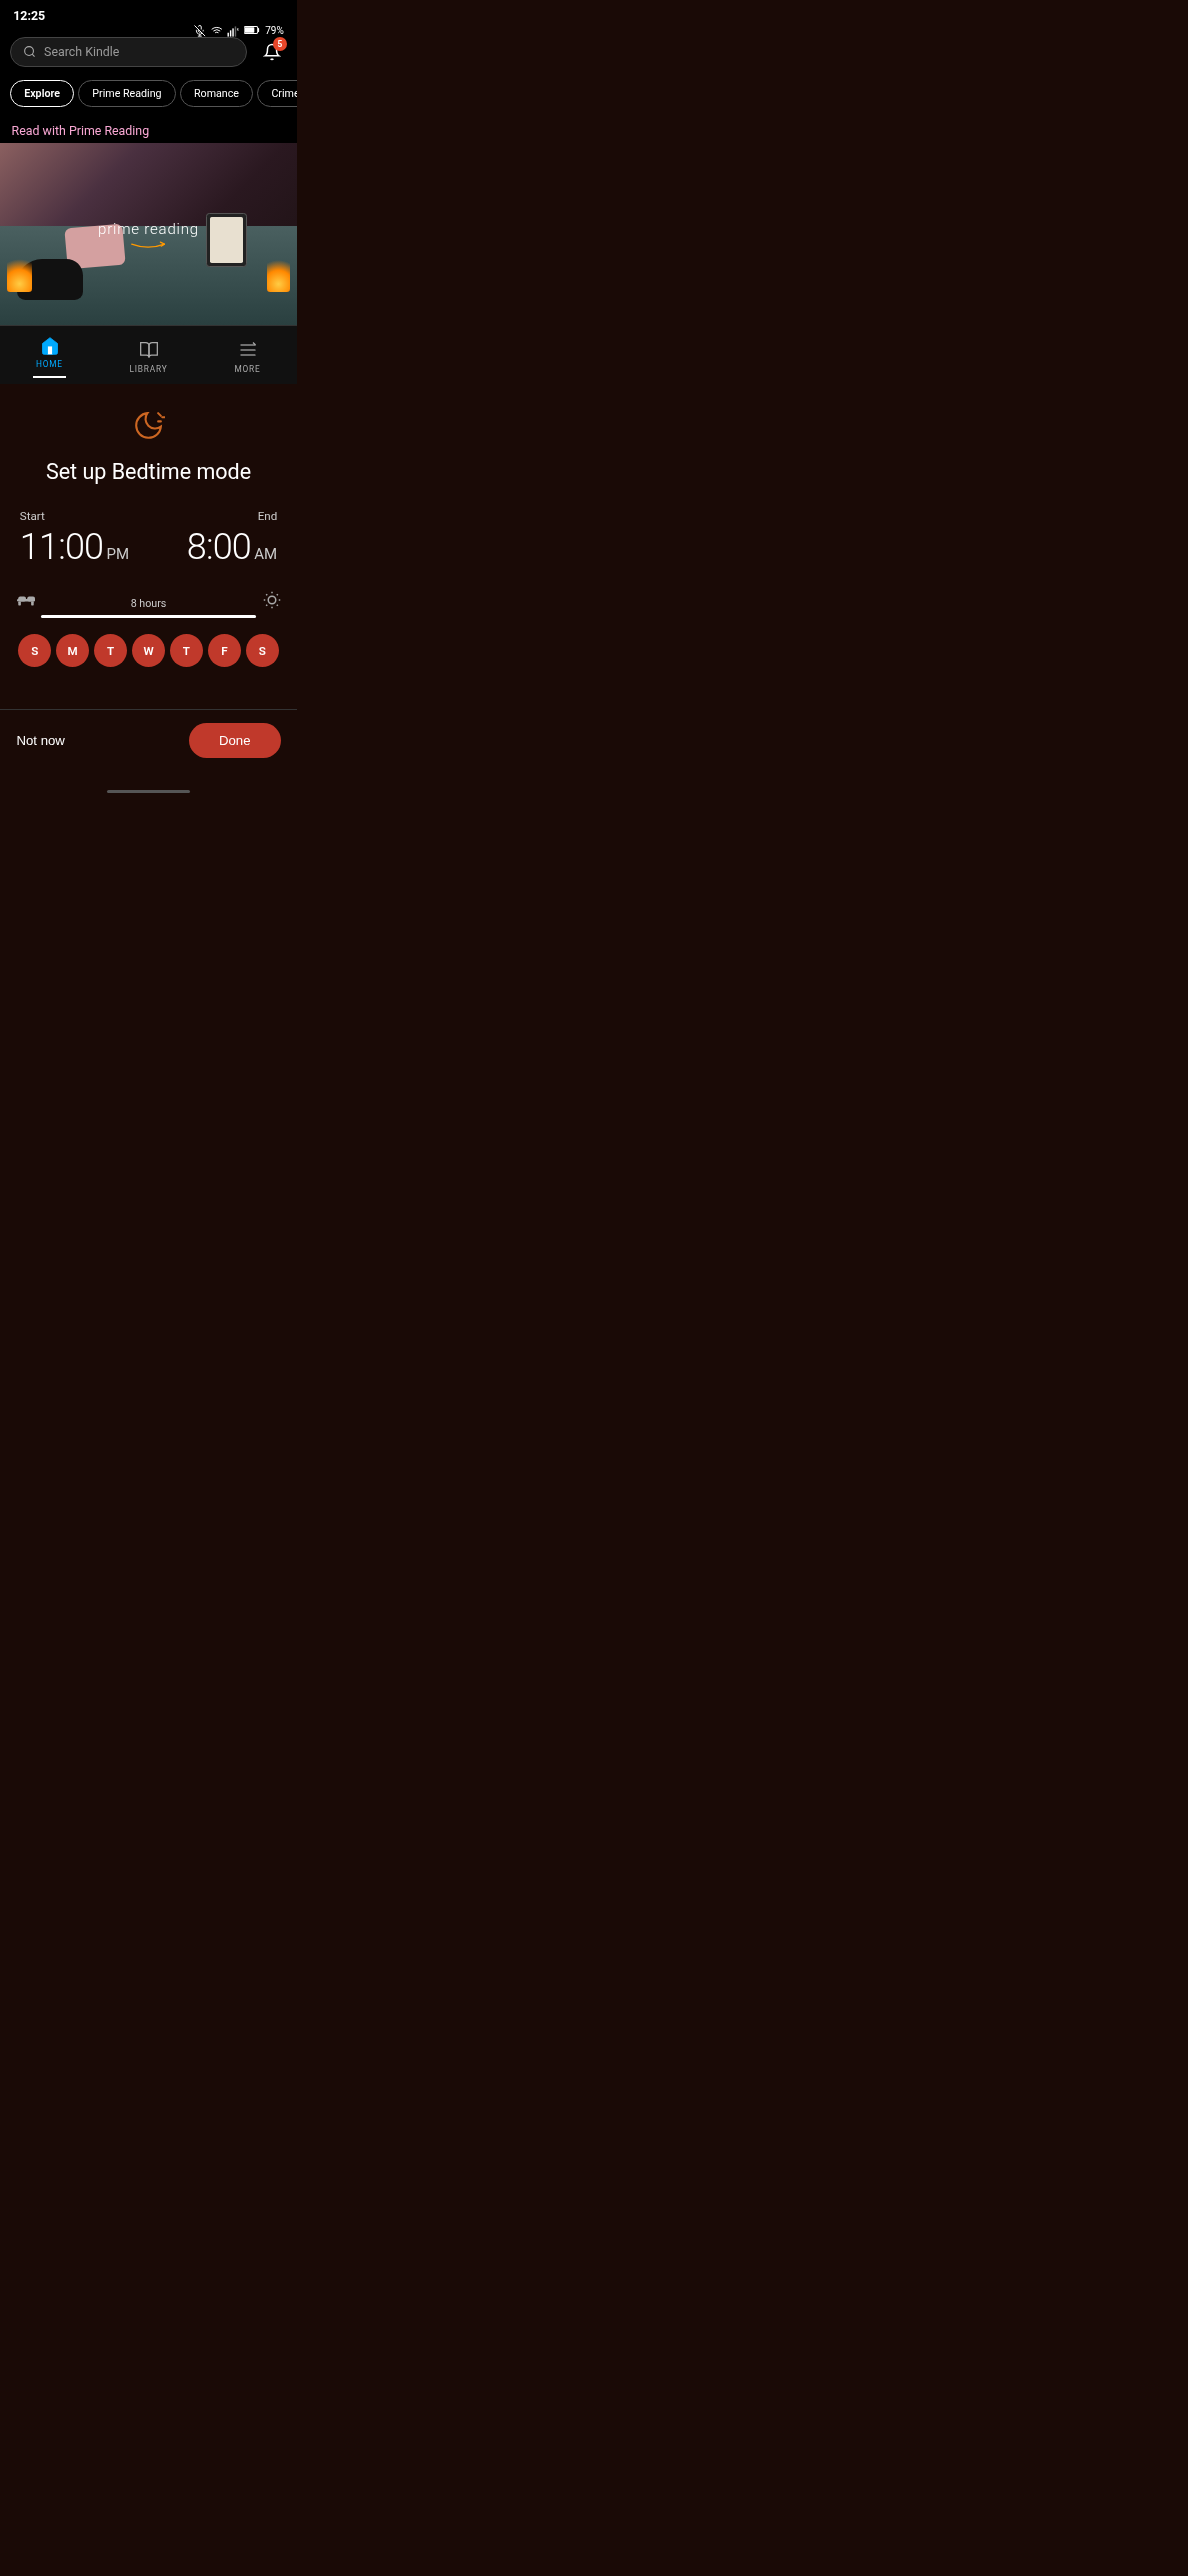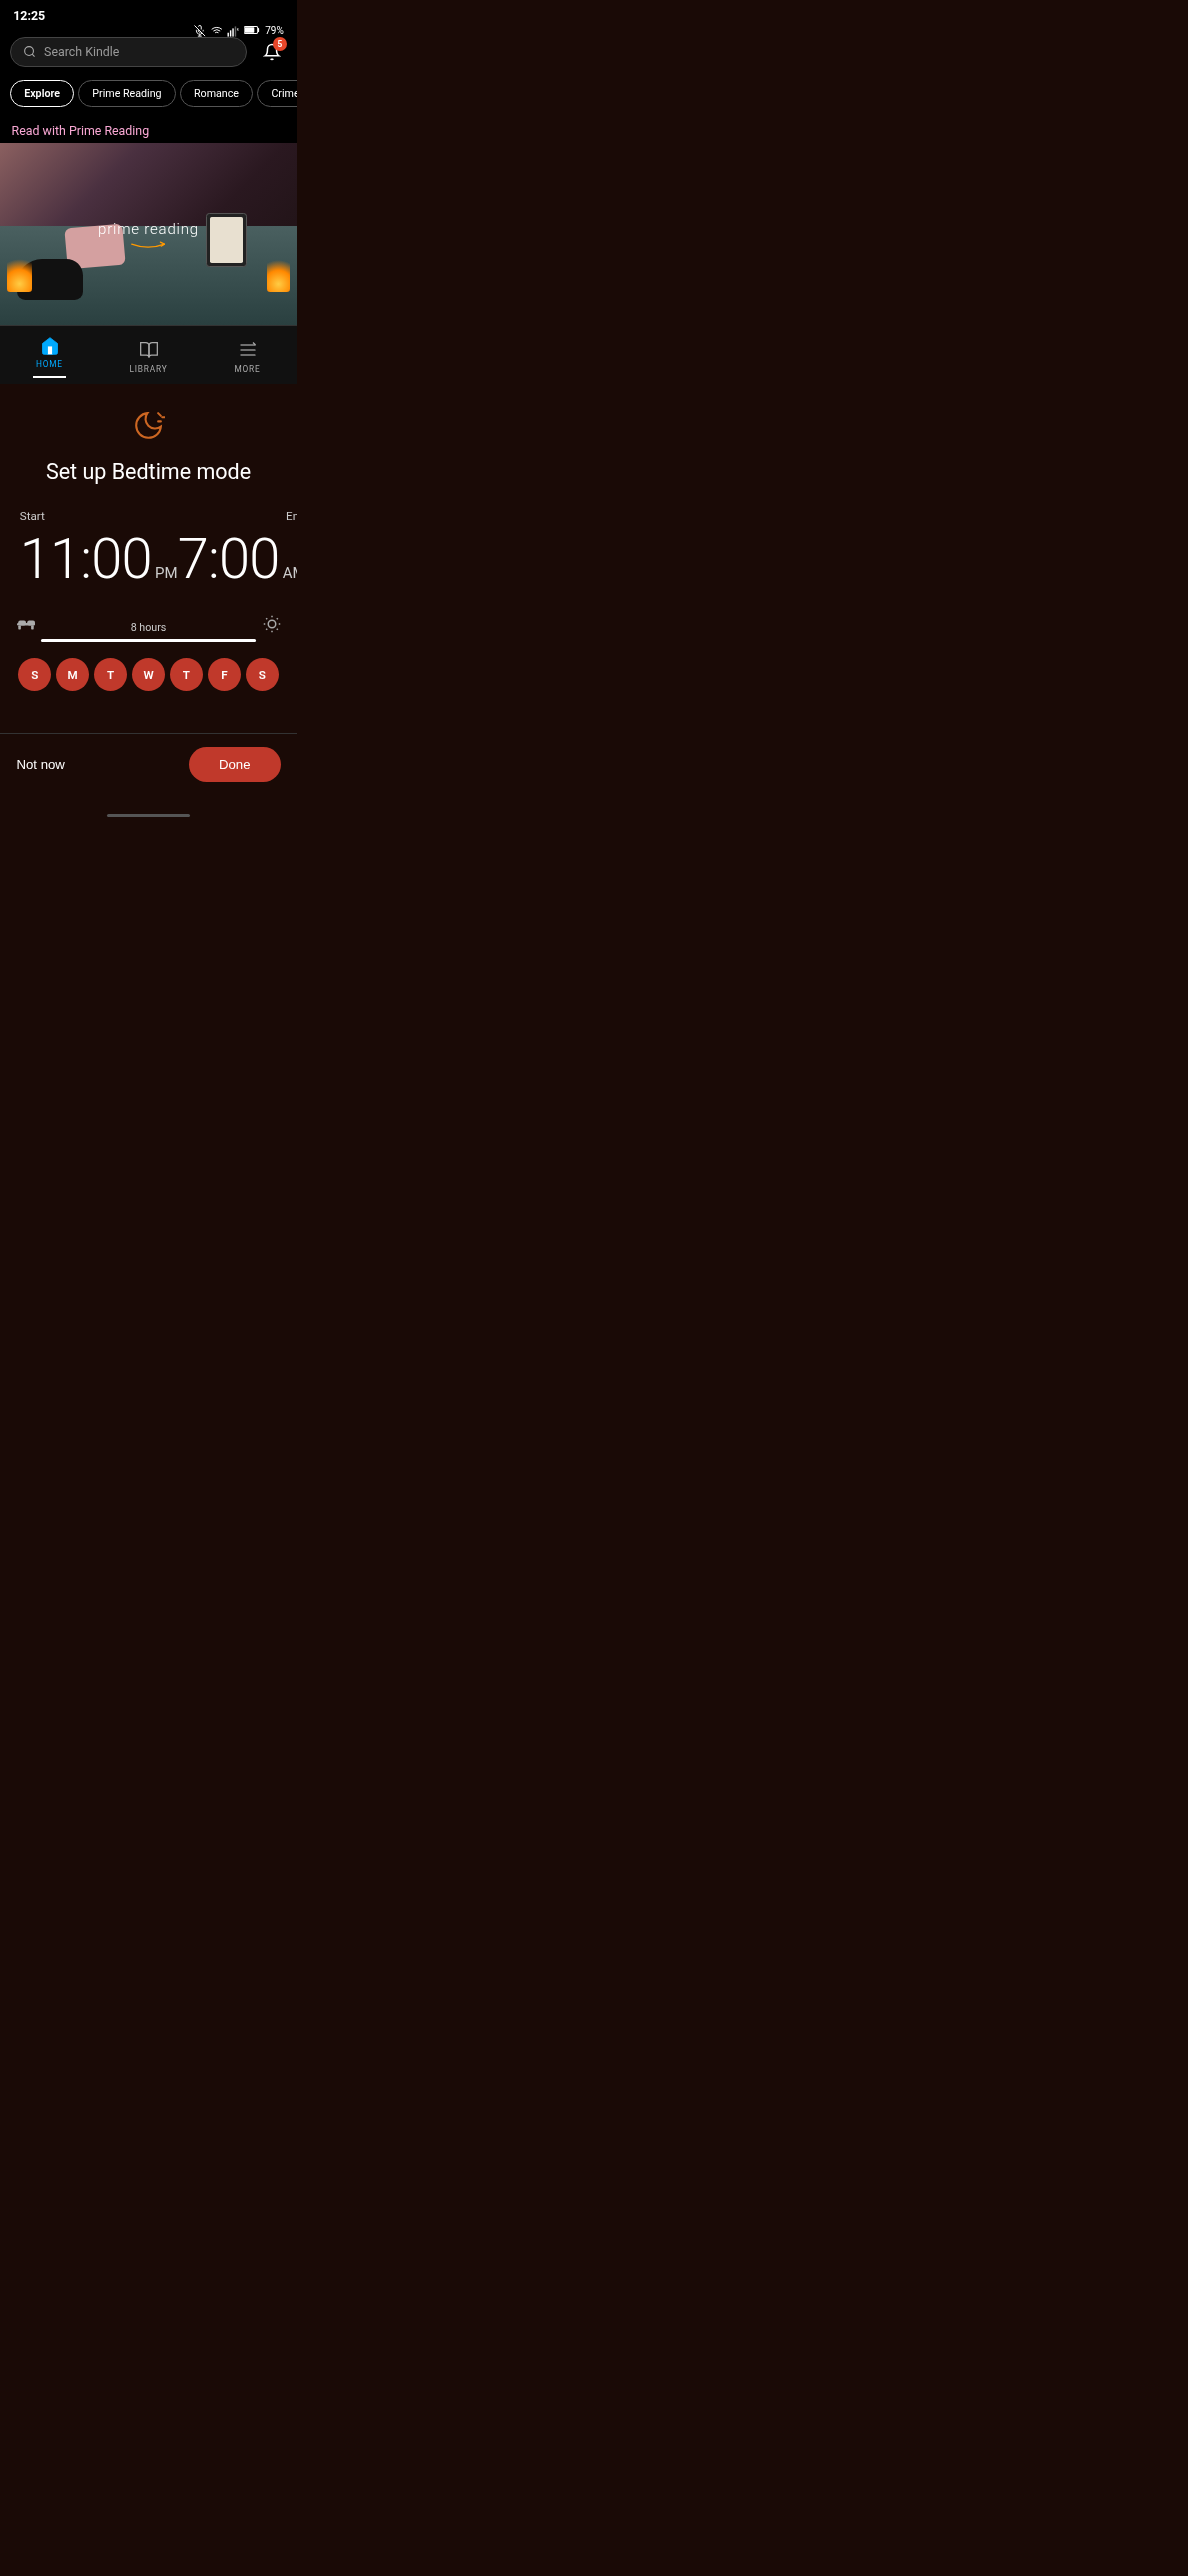--- a/index.html
+++ b/index.html
@@ -306,21 +306,21 @@
     .time-label {
       font-size: 11.6px;
       color: #ccc;
     }
     .time-value {
       display: flex;
       align-items: baseline;
       gap: 3.3px;
     }
     .time-number {
-      font-size: 56px;
+      font-size: 36px;
       font-weight: 300;
       color: #fff;
       letter-spacing: -0.8px;
     }
     .time-period {
       font-size: 15px;
       color: #ccc;
       font-weight: 400;
     }
 
@@ -562,21 +562,21 @@
     <div class="time-block">
       <span class="time-label">Start</span>
       <div class="time-value">
         <span class="time-number">11:00</span>
         <span class="time-period">PM</span>
       </div>
     </div>
     <div class="time-block" style="text-align:right;">
       <span class="time-label">End</span>
       <div class="time-value">
-        <span class="time-number">7:00</span>
+        <span class="time-number">8:00</span>
         <span class="time-period">AM</span>
       </div>
     </div>
   </div>
 
   <div class="duration-row">
 
     <svg class="sleep-icon-svg" viewBox="0 0 28 18" fill="#aaa">
       <rect x="0" y="8" width="28" height="4" rx="2"></rect>
       <rect x="2" y="4" width="12" height="8" rx="3"></rect>

